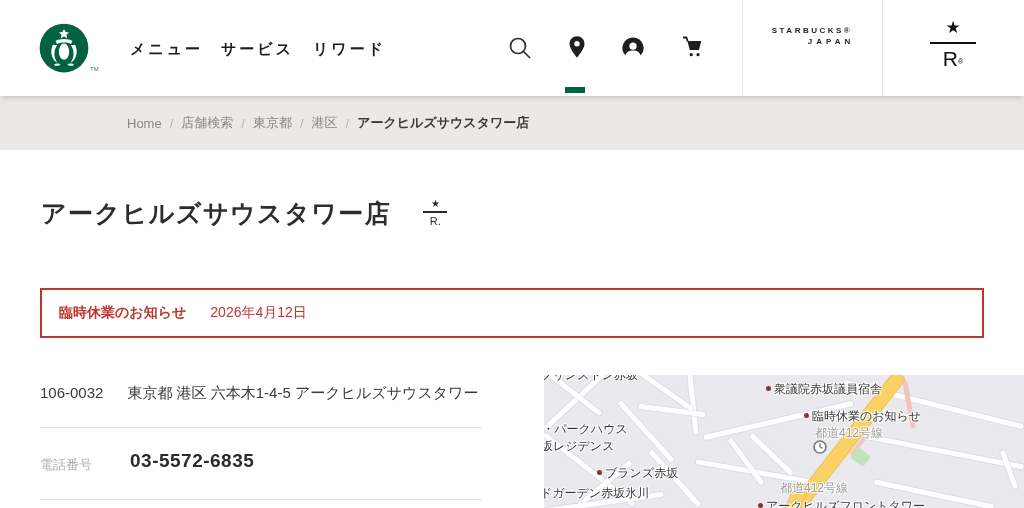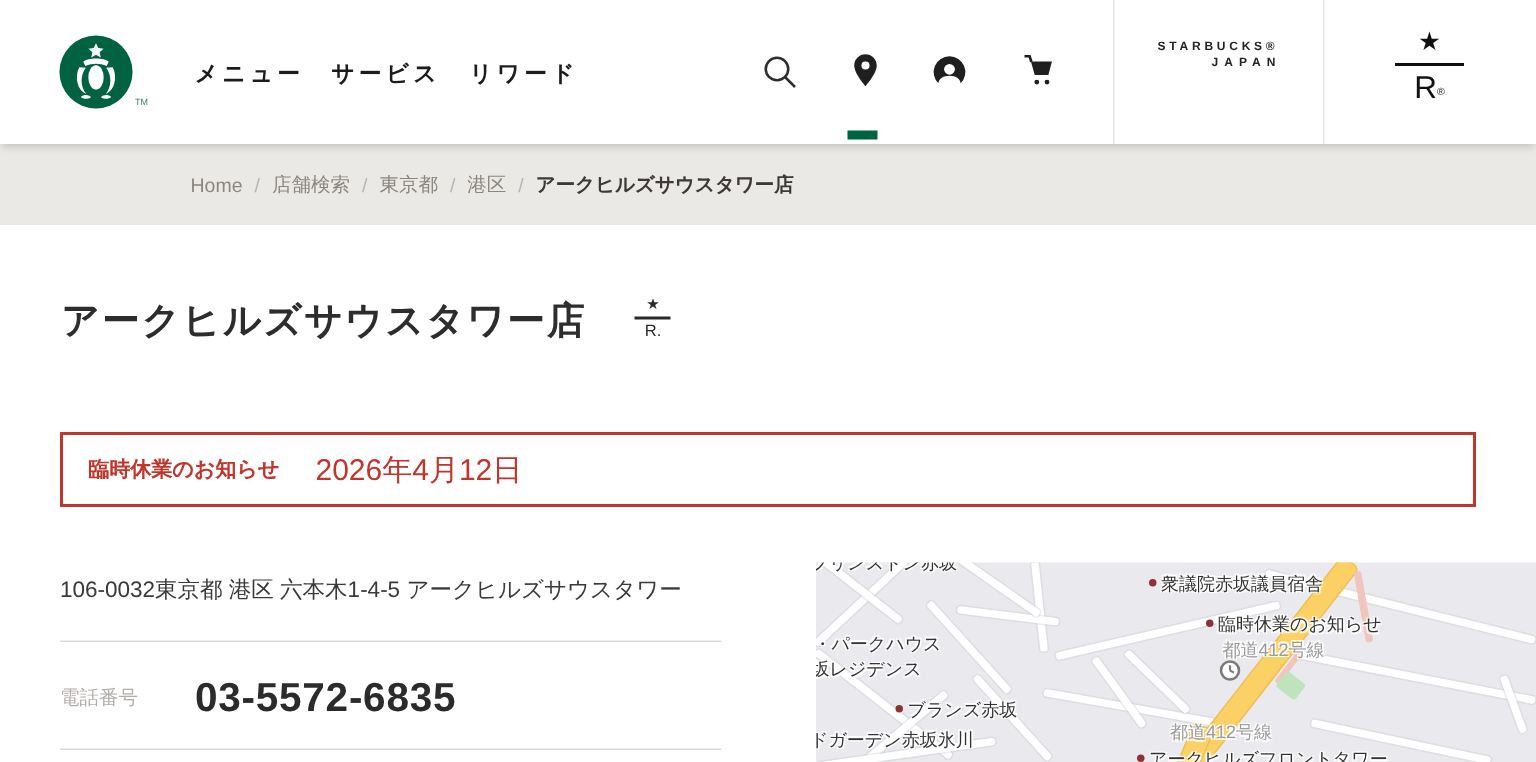--- a/index.html
+++ b/index.html
@@ -36,27 +36,27 @@
   #title-row { position:absolute; left:41px; top:197px; display:flex; align-items:flex-start; }
   #store-title { font-size:25px; font-weight:bold; letter-spacing:1.5px; color:#2d2d2d; }
   .r-badge { text-align:center; color:#2a2a2a; margin-left:32px; margin-top:2px; }
   .r-badge .star { font-size:10px; line-height:1; }
   .r-badge .line { width:24px; height:1.5px; background:#2a2a2a; margin:2px auto; }
   .r-badge .rl { font-size:11px; line-height:1.1; }
 
   #notice { position:absolute; left:40px; top:288px; width:944px; height:50px;
             border:2px solid #c0362c; background:#fff; display:flex; align-items:center; padding-left:17px; }
   #notice .n-title { color:#c0362c; font-weight:bold; font-size:14px; cursor:pointer; }
-  #notice .n-date { color:#c0362c; font-size:20px; margin-left:24px; }
+  #notice .n-date { color:#c0362c; font-size:14px; margin-left:24px; }
 
   #address-row { position:absolute; left:40px; top:384px; font-size:15px; color:#3a3a3a; }
-  #address-row .postal { }
+  #address-row .postal { margin-right:24px; }
   .hdivider { position:absolute; left:40px; width:441px; height:1px; background:#dbdbdb; }
   #phone-label { position:absolute; left:40px; top:456px; font-size:13px; color:#b3ada7; }
-  #phone-value { position:absolute; left:130px; top:450px; font-size:27px; font-weight:bold;
+  #phone-value { position:absolute; left:130px; top:450px; font-size:19px; font-weight:bold;
                  color:#2b2b2b; letter-spacing:.5px; }
 
   
   #map { position:absolute; left:544px; top:375px; width:480px; height:133px; overflow:hidden;
          background:#e9e9ee; cursor:grab; }
   .road { position:absolute; height:5px; background:#fff; border-radius:2px;
           box-shadow:0 0 0 1px rgba(197,200,211,.35); }
   .road-pink { position:absolute; border-radius:2px; background:#f2c4be; }
   .road-yellow { position:absolute; background:#fbd166; box-shadow:0 0 0 1px #edbf55; border-radius:3px; }
   .park { position:absolute; background:#bfe3bc; border-radius:2px; }

